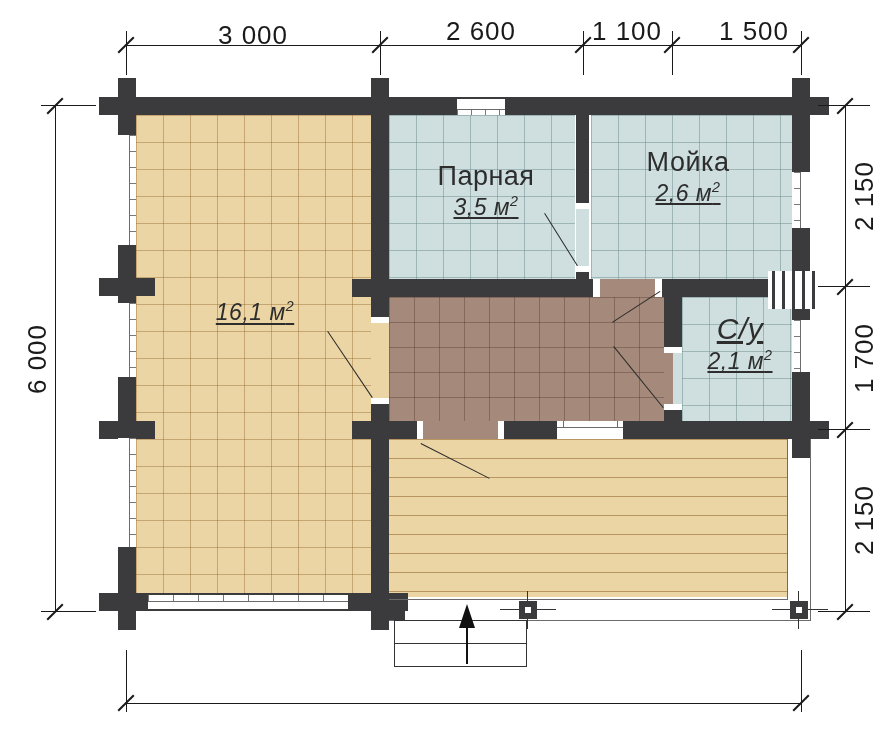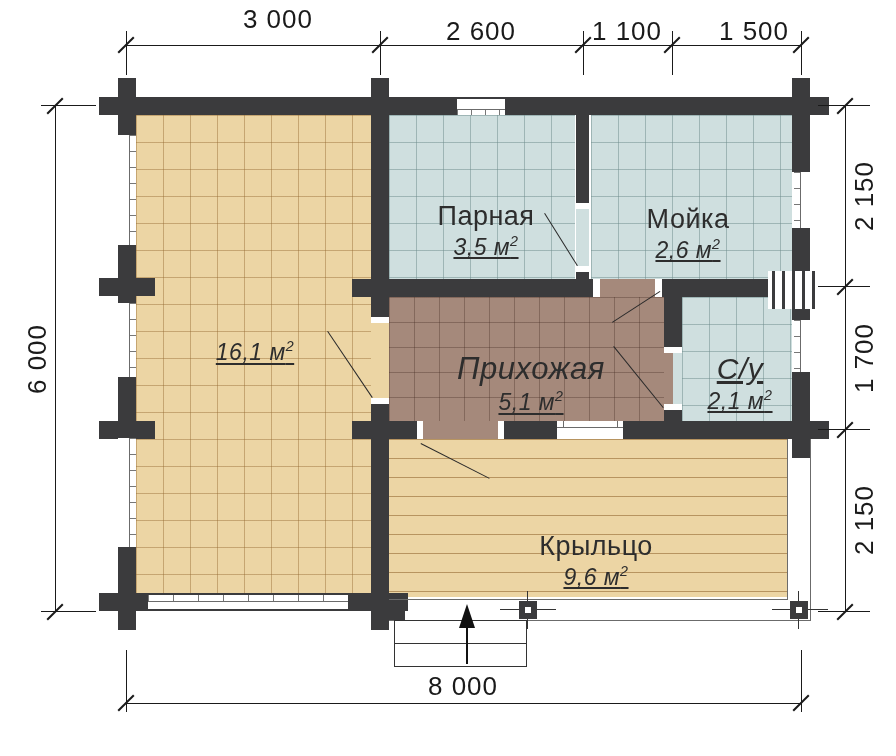--- a/index.html
+++ b/index.html
@@ -29,21 +29,21 @@
     background-size:27px 27px;}
   .floor-brown{position:absolute;background-color:var(--brown);
     background-image:linear-gradient(rgba(70,45,35,.35) 1px,transparent 1px),
                      linear-gradient(90deg,rgba(70,45,35,.35) 1px,transparent 1px);
     background-size:25px 25px;}
   .fill-tan{position:absolute;background:var(--tan);}
   .fill-blue{position:absolute;background:var(--blue);}
   .fill-brown{position:absolute;background:var(--brown);}
   .porch-floor{position:absolute;background-color:var(--tan);
     background-image:repeating-linear-gradient(to bottom,rgba(140,95,40,.55) 0 1px,transparent 1px 19px);}
-  .room-label{position:absolute;transform:translateX(-50%);text-align:center;color:#2d2d2d;z-index:8;margin-top:40px;}
+  .room-label{position:absolute;transform:translateX(-50%);text-align:center;color:#2d2d2d;z-index:8;}
   .rname{display:block;font-size:27px;line-height:1.06;letter-spacing:.5px;}
   .rname.it{font-style:italic;font-size:31px;}
   .area{display:inline-block;font-size:23px;font-style:italic;text-decoration:underline;text-underline-offset:3px;margin-top:2px;letter-spacing:.5px;}
   .area sup{font-size:62%;}
   .dlab{position:absolute;font-size:26px;color:var(--ink);text-align:center;letter-spacing:1px;z-index:8;}
   .vlab{position:absolute;font-size:26px;color:var(--ink);white-space:nowrap;letter-spacing:1px;transform:translate(-50%,-50%) rotate(-90deg);z-index:8;}
   .steps{position:absolute;border:1.5px solid #333;background:#fff;box-sizing:border-box;}
   .arrow-up{position:absolute;width:0;height:0;border-left:8px solid transparent;border-right:8px solid transparent;border-bottom:24px solid #111;}
   .colsq{position:absolute;background:var(--wall);}
   .hatch{position:absolute;background:#fff;}
@@ -179,49 +179,41 @@
   <div class="lead" style="left:614px;top:346px;width:79px;transform:rotate(51deg);"></div>
   <div class="lead" style="left:421px;top:443px;width:77px;transform:rotate(27deg);"></div>
 
   <div class="room-label" style="left:255px;top:296px;width:180px;margin-left:-90px;transform:none;">
     <span class="area"><span>16,1 м</span><sup>2</sup></span>
   </div>
   <div class="room-label" style="left:486px;top:162px;">
     <span class="rname">Парная</span>
     <span class="area"><span>3,5 м</span><sup>2</sup></span>
   </div>
-  <div class="room-label" style="left:688px;top:165px;">
+  <div class="room-label" style="left:688px;top:148px;">
     <span class="rname">Мойка</span>
     <span class="area"><span>2,6 м</span><sup>2</sup></span>
-  </div>
-  <div class="room-label" style="left:531px;top:313px;">
-    <span class="rname it">Прихожая</span>
-    <span class="area"><span>5,1 м</span><sup>2</sup></span>
   </div>
   <div class="room-label" style="left:740px;top:313px;text-decoration:underline;">
     <span class="rname it" style="font-size:30px;">С/у</span>
     <span class="area"><span>2,1 м</span><sup>2</sup></span>
-  </div>
-  <div class="room-label" style="left:596px;top:492px;">
-    <span class="rname">Крыльцо</span>
-    <span class="area"><span>9,6 м</span><sup>2</sup></span>
   </div>
 
   <div class="dim" style="left:126px;top:45px;width:675px;height:1.4px;"></div>
   <div class="dim" style="left:126px;top:31px;width:1px;height:44px;"></div>
   <div class="dim" style="left:380px;top:31px;width:1px;height:44px;"></div>
   <div class="dim" style="left:583px;top:31px;width:1px;height:44px;"></div>
   <div class="dim" style="left:672px;top:31px;width:1px;height:44px;"></div>
   <div class="dim" style="left:801px;top:31px;width:1px;height:44px;"></div>
   <div class="tick" style="left:115px;top:44px;"></div>
   <div class="tick" style="left:369px;top:44px;"></div>
   <div class="tick" style="left:572px;top:44px;"></div>
   <div class="tick" style="left:661px;top:44px;"></div>
   <div class="tick" style="left:790px;top:44px;"></div>
-  <div class="dlab" style="left:193px;top:4px;width:120px;text-align:right;">3 000</div>
+  <div class="dlab" style="left:193px;top:20px;width:120px;">3 000</div>
   <div class="dlab" style="left:421px;top:16px;width:120px;">2 600</div>
   <div class="dlab" style="left:567px;top:16px;width:120px;">1 100</div>
   <div class="dlab" style="left:694px;top:16px;width:120px;">1 500</div>
 
   <div class="dim" style="left:55px;top:106px;width:1.4px;height:506px;"></div>
   <div class="dim" style="left:41px;top:105px;width:55px;height:1px;"></div>
   <div class="dim" style="left:41px;top:611px;width:55px;height:1px;"></div>
   <div class="tick" style="left:44px;top:105px;"></div>
   <div class="tick" style="left:44px;top:611px;"></div>
   <div class="vlab" style="left:37px;top:359px;">6 000</div>
@@ -237,15 +229,14 @@
   <div class="tick" style="left:834px;top:611px;"></div>
   <div class="vlab" style="left:864px;top:196px;">2 150</div>
   <div class="vlab" style="left:864px;top:358px;">1 700</div>
   <div class="vlab" style="left:864px;top:520px;">2 150</div>
 
   <div class="dim" style="left:126px;top:703px;width:675px;height:1.4px;"></div>
   <div class="dim" style="left:126px;top:650px;width:1px;height:62px;"></div>
   <div class="dim" style="left:801px;top:650px;width:1px;height:62px;"></div>
   <div class="tick" style="left:115px;top:702px;"></div>
   <div class="tick" style="left:790px;top:702px;"></div>
-  <div class="dlab" style="left:403px;top:671px;width:120px;">8 000</div>
 
 </div>
 
 </body></html>

